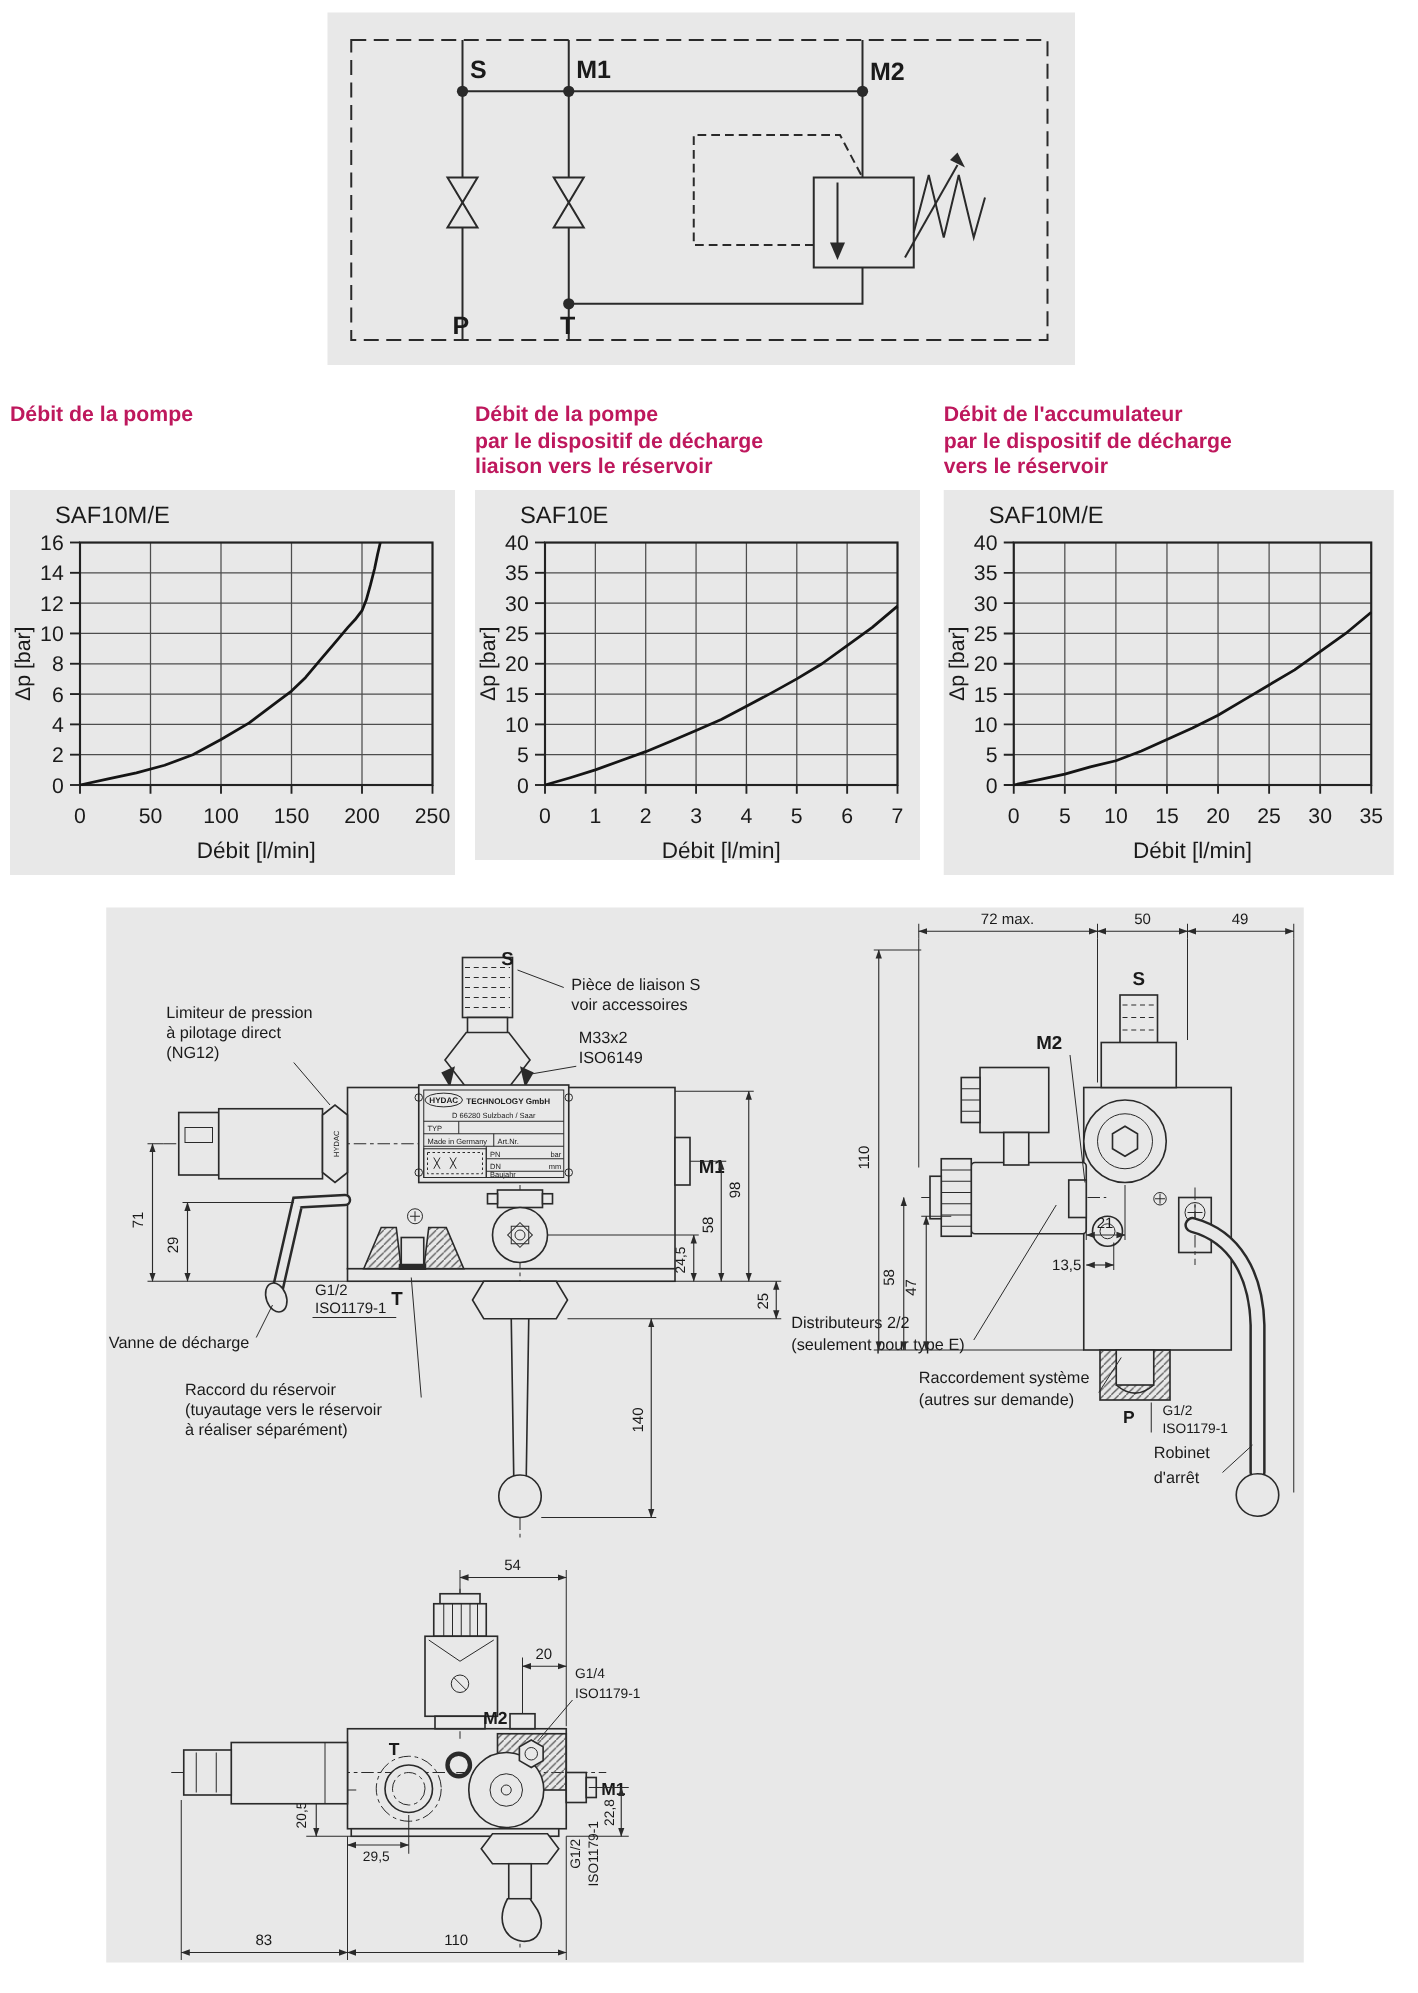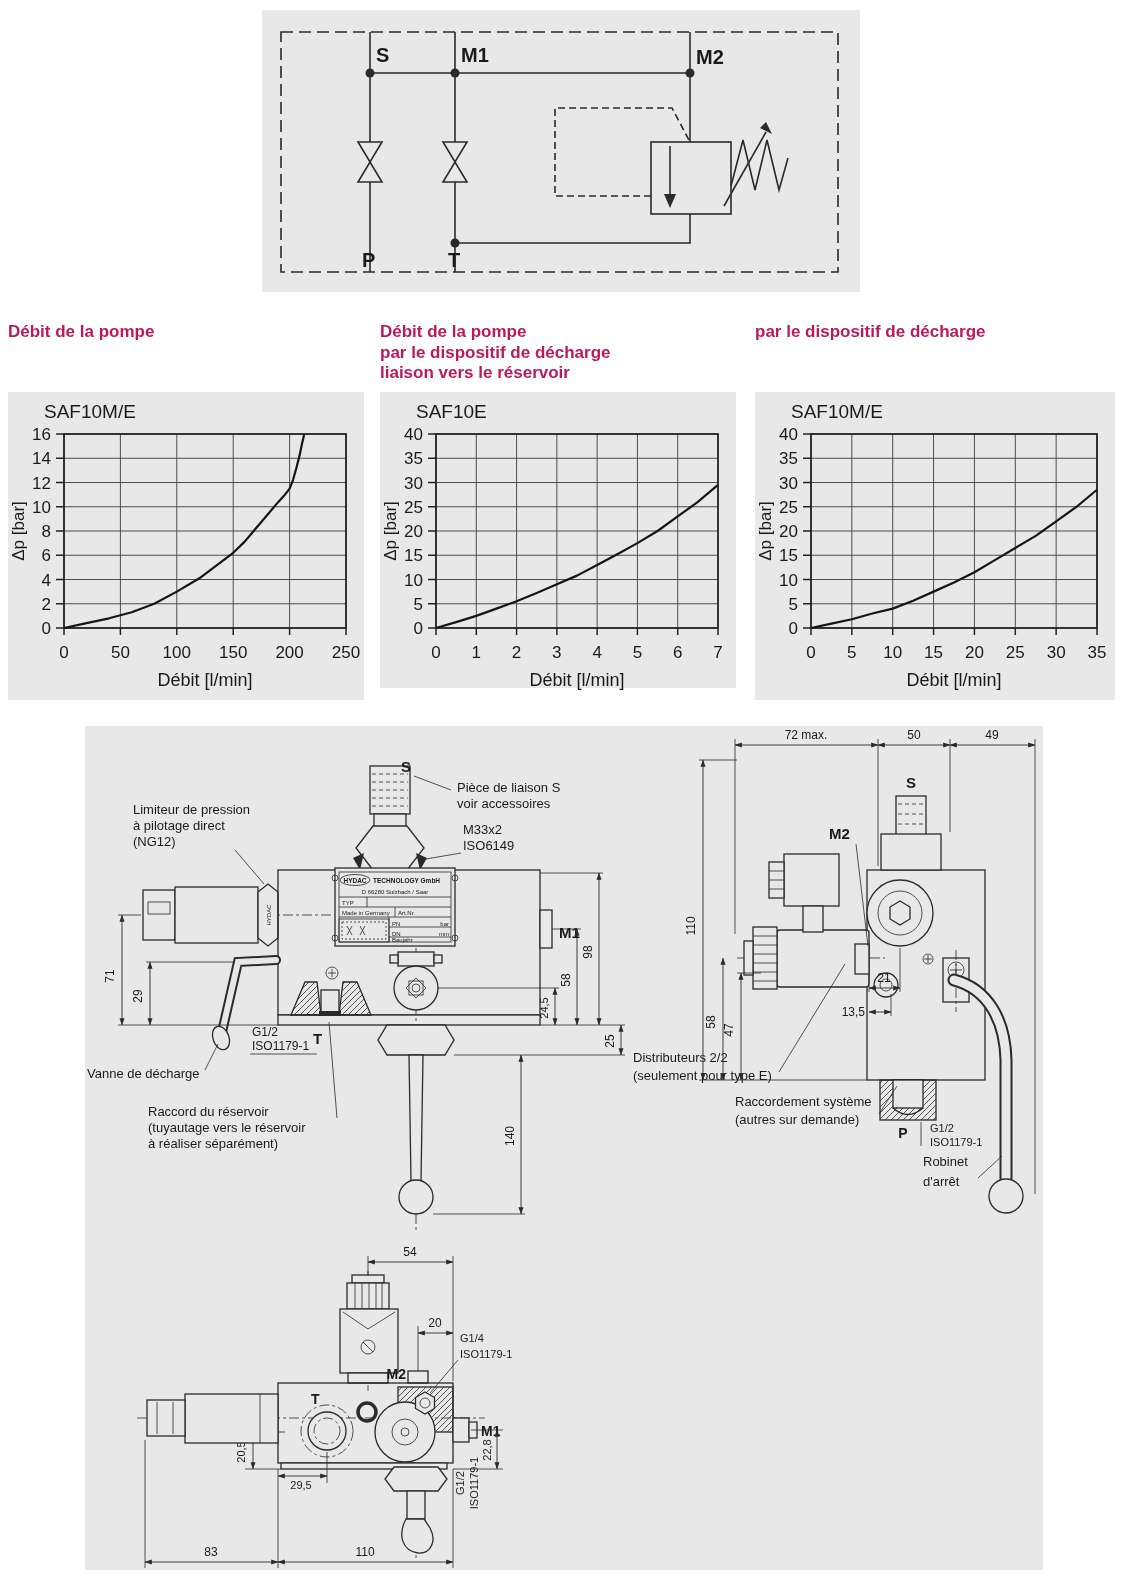--- a/index.html
+++ b/index.html
@@ -71,21 +71,23 @@
 
 <div class="title" style="left:8px;top:322px;width:360px">
   <div>Débit de la pompe</div>
 </div>
 <div class="title" style="left:380px;top:322px;width:370px">
   <div>Débit de la pompe</div>
   <div>par le dispositif de décharge</div>
   <div>liaison vers le réservoir</div>
 </div>
 <div class="title" style="left:755px;top:322px;width:370px">
+  <div>Débit de l'accumulateur</div>
   <div>par le dispositif de décharge</div>
+  <div>vers le réservoir</div>
 </div>
 
 <div class="panel" id="chart-0" style="left:8px;top:392px;width:356px;height:308px">
     <svg width="356" height="308" viewBox="0 0 356 308">
       <text x="36" y="26" font-size="19" fill="#1a1a1a">SAF10M/E</text>
       <line x1="56" y1="42" x2="56" y2="236" stroke="#4d4d4d" stroke-width="1"></line>
       <line x1="112.4" y1="42" x2="112.4" y2="236" stroke="#4d4d4d" stroke-width="1"></line>
       <line x1="168.8" y1="42" x2="168.8" y2="236" stroke="#4d4d4d" stroke-width="1"></line>
       <line x1="225.2" y1="42" x2="225.2" y2="236" stroke="#4d4d4d" stroke-width="1"></line>
       <line x1="281.6" y1="42" x2="281.6" y2="236" stroke="#4d4d4d" stroke-width="1"></line>

